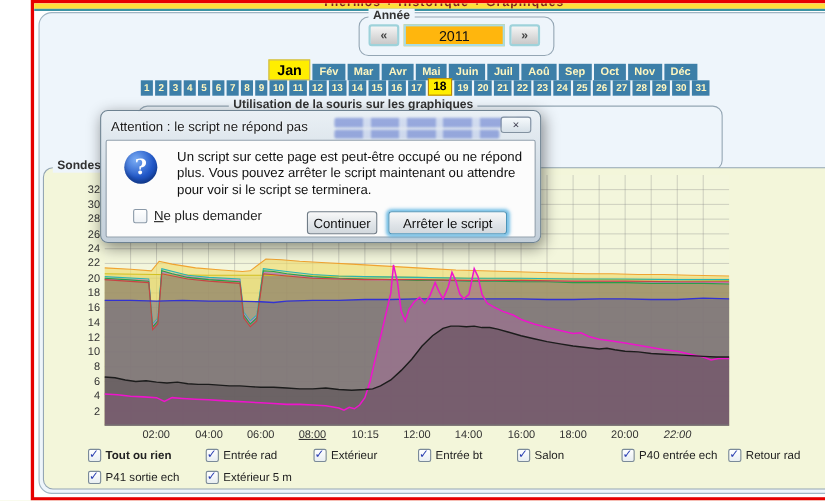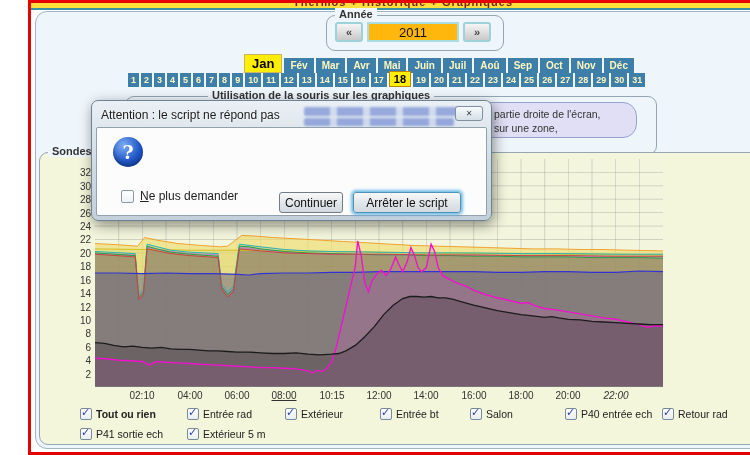--- a/index.html
+++ b/index.html
@@ -146,24 +146,20 @@
       <span class="day">26</span>
       <span class="day">27</span>
       <span class="day">28</span>
       <span class="day">29</span>
       <span class="day">30</span>
       <span class="day">31</span>
     </div>
 
   <div class="fieldset" id="usage-fs">
     <span class="legend">Utilisation de la souris sur les graphiques</span>
-  </div>
-  <div id="usage-note">
-    <span>partie droite de l'écran,</span><br>
-    <span>sur une zone,</span>
   </div>
 
   <div class="fieldset" id="sondes-fs">
     <span class="legend" style="left:8px;">Sondes</span>
     <div id="cbx-row1">
         <div class="cbx-item bold" style="left: 40px; top: 255px;">
           <span class="cbx-box">
             <span class="check">✓</span>
           </span>
           <span>Tout ou rien</span>
@@ -294,41 +290,45 @@
         <span class="ytick" style="top: 102px;">18</span>
         <span class="ytick" style="top: 89px;">20</span>
         <span class="ytick" style="top: 75px;">22</span>
         <span class="ytick" style="top: 62px;">24</span>
         <span class="ytick" style="top: 49px;">26</span>
         <span class="ytick" style="top: 35px;">28</span>
         <span class="ytick" style="top: 22px;">30</span>
         <span class="ytick" style="top: 8px;">32</span>
       </div>
     <div id="xticks">
-        <span class="xtick" style="left: 53px;">02:10</span>
+        <span class="xtick" style="left: 53px;">02:00</span>
         <span class="xtick" style="left: 101px;">04:00</span>
         <span class="xtick" style="left: 148px;">06:00</span>
         <span class="xtick" style="left: 195px; text-decoration: underline;">08:00</span>
         <span class="xtick" style="left: 243px;">10:15</span>
         <span class="xtick" style="left: 290px;">12:00</span>
         <span class="xtick" style="left: 337px;">14:00</span>
         <span class="xtick" style="left: 385px;">16:00</span>
         <span class="xtick" style="left: 432px;">18:00</span>
         <span class="xtick" style="left: 479px;">20:00</span>
         <span class="xtick" style="left: 527px; font-style: italic;">22:00</span>
       </div>
   </div>
 
   <div id="dialog">
     <div id="dlg-title">Attention : le script ne répond pas</div>
     <div class="glass-blur" style="left:212px;top:6px;width:178px;height:9px;"></div>
     <div class="glass-blur" style="left:212px;top:17px;width:150px;height:8px;"></div>
     <div id="dlg-close">✕</div>
     <div id="dlg-body">
       <div id="dlg-icon">?</div>
+      <div id="dlg-msg">
+        <span>Un script sur cette page est peut-être occupé ou ne répond plus. Vous pouvez arrêter le script</span>
+        <span>maintenant ou attendre pour voir si le script se terminera.</span>
+      </div>
       <div id="dlg-cbx">
         <span class="box"></span>
         <span class="lbl">Ne plus demander</span>
       </div>
       <div class="dlg-btn" id="btn-continue">Continuer</div>
       <div class="dlg-btn" id="btn-stop">Arrêter le script</div>
     </div>
   </div>
 </div>
 

